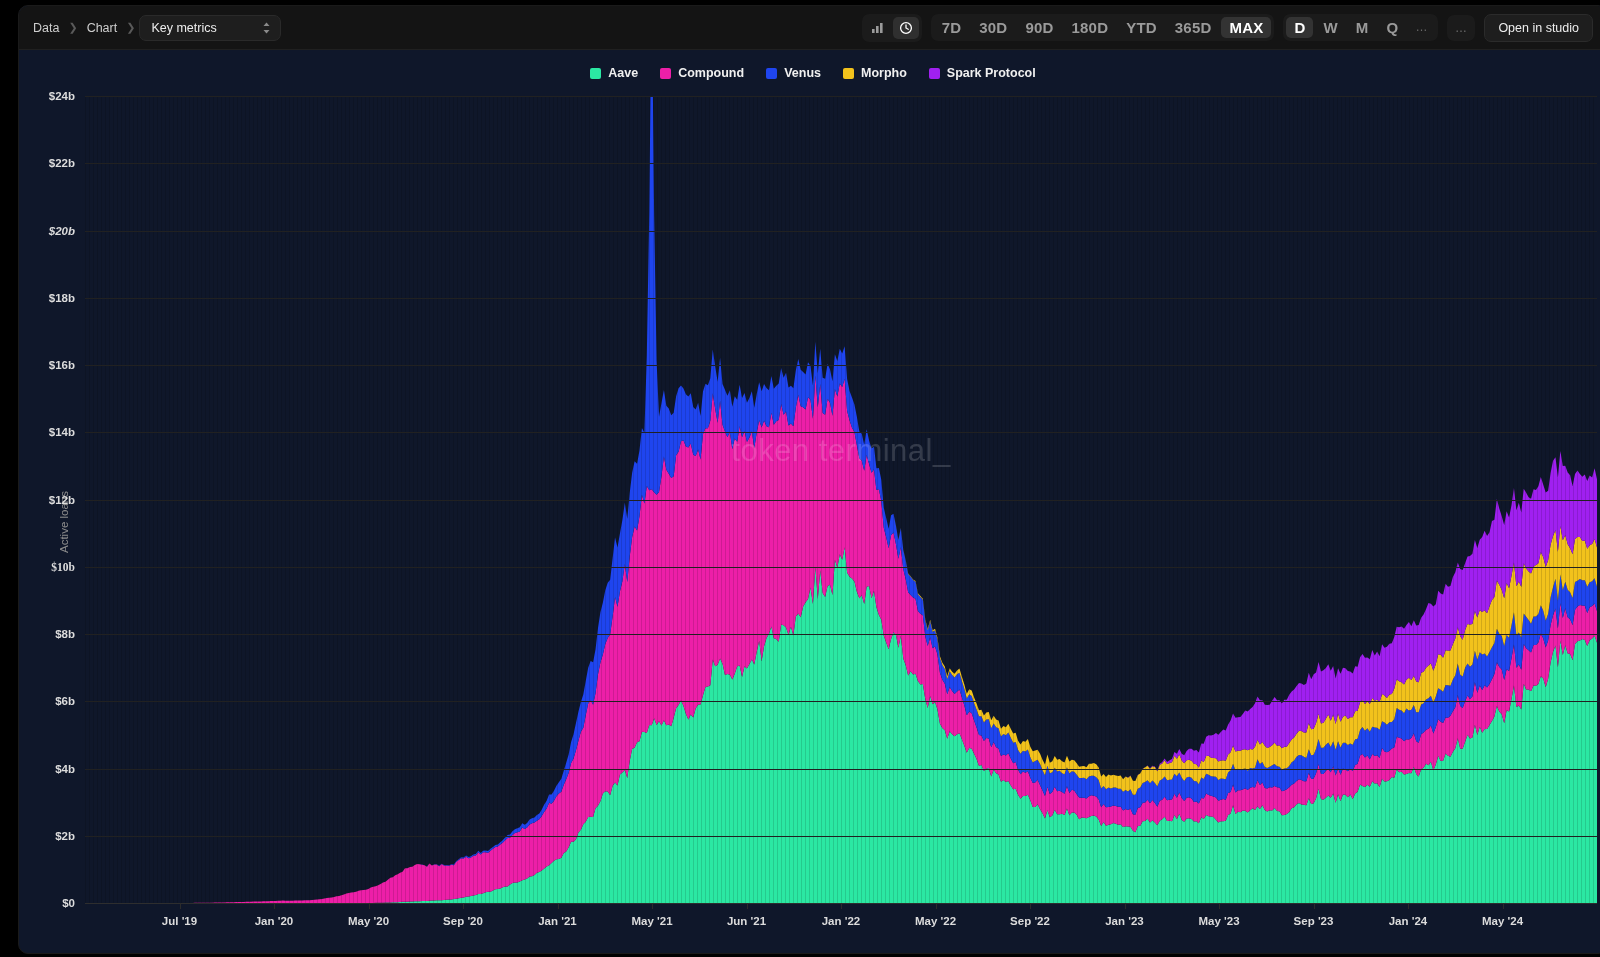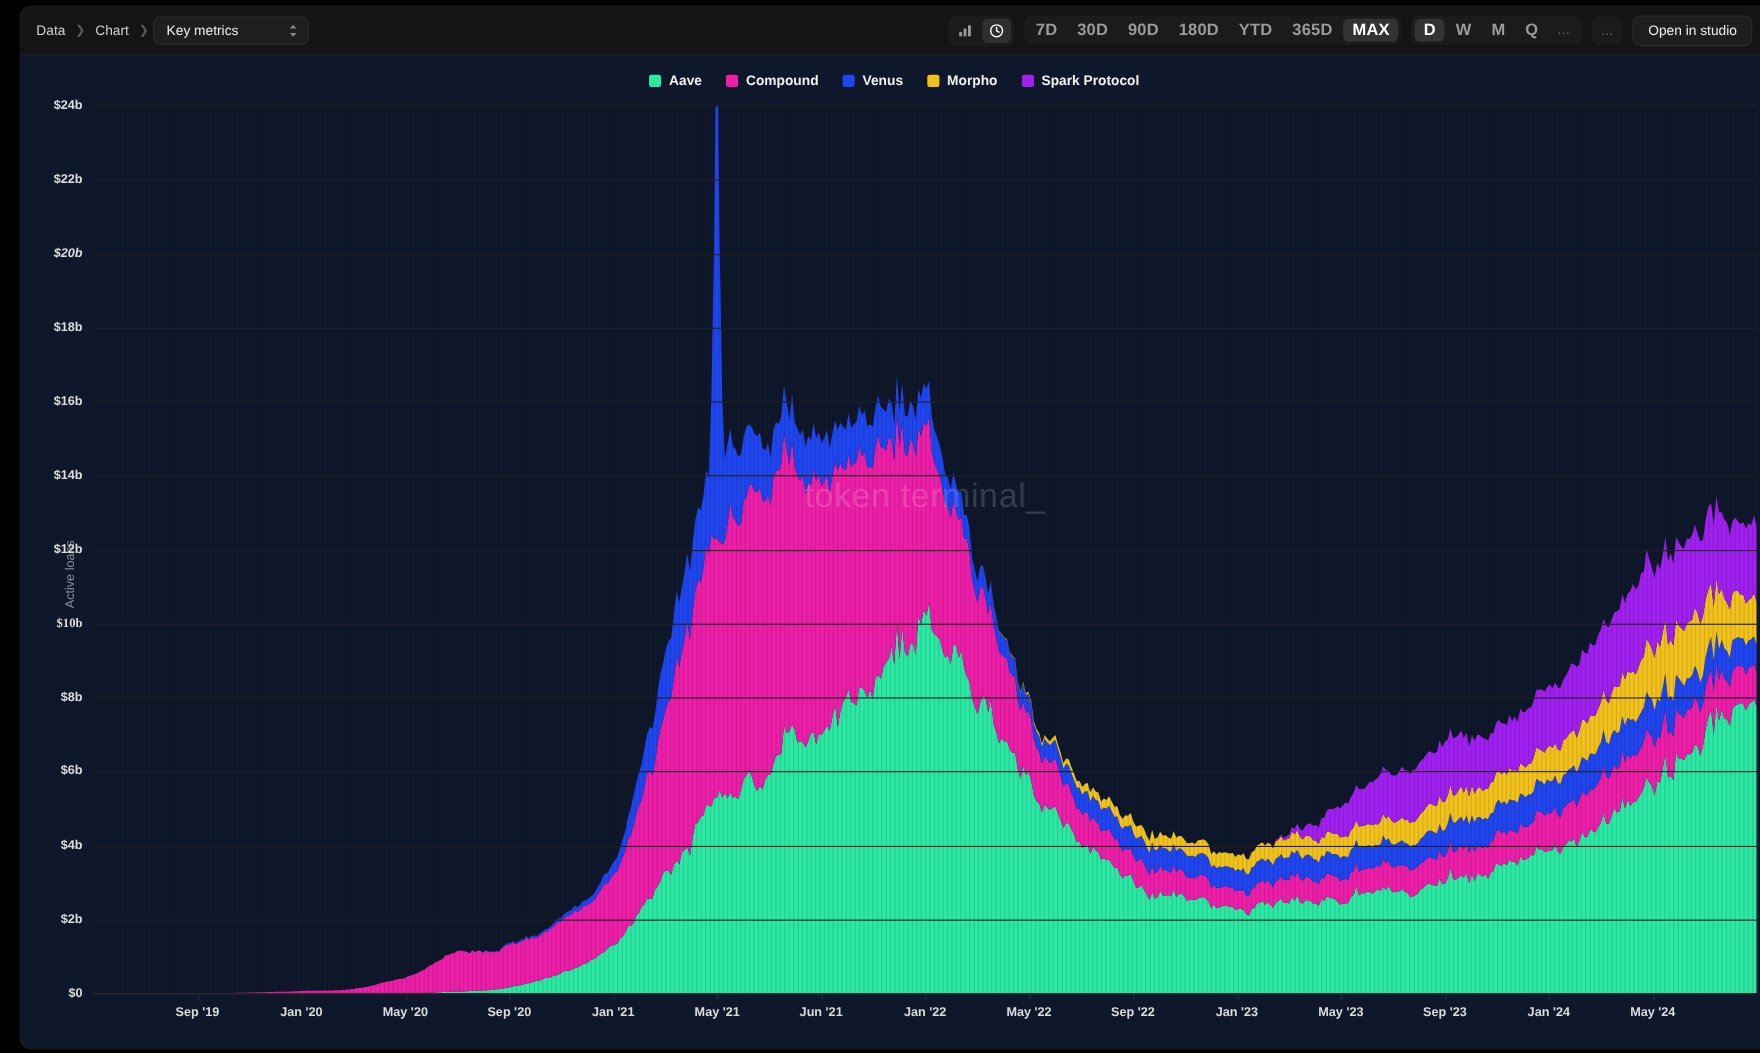--- a/index.html
+++ b/index.html
@@ -585,21 +585,21 @@
         <div class="gridline" style="top: 269px;"></div>
         <div class="ytick" style="top: 269px;">$16b</div>
         <div class="gridline" style="top: 201.75px;"></div>
         <div class="ytick" style="top: 201.75px;">$18b</div>
         <div class="gridline" style="top: 134.5px;"></div>
         <div class="ytick" style="top: 134.5px; font-style: italic;">$20b</div>
         <div class="gridline" style="top: 67.25px;"></div>
         <div class="ytick" style="top: 67.25px;">$22b</div>
         <div class="gridline" style="top: 0px;"></div>
         <div class="ytick" style="top: 0px;">$24b</div>
-        <div class="xtick" style="left: 94.5px;">Sep '19</div>
+        <div class="xtick" style="left: 94.5px;">Jul '19</div>
         <div class="xtickmark" style="left: 94.5px;"></div>
         <div class="xtick" style="left: 189px;">Jan '20</div>
         <div class="xtickmark" style="left: 189px;"></div>
         <div class="xtick" style="left: 283.5px;">May '20</div>
         <div class="xtickmark" style="left: 283.5px;"></div>
         <div class="xtick" style="left: 378px;">Sep '20</div>
         <div class="xtickmark" style="left: 378px;"></div>
         <div class="xtick" style="left: 472.5px;">Jan '21</div>
         <div class="xtickmark" style="left: 472.5px;"></div>
         <div class="xtick" style="left: 567px;">May '21</div>

